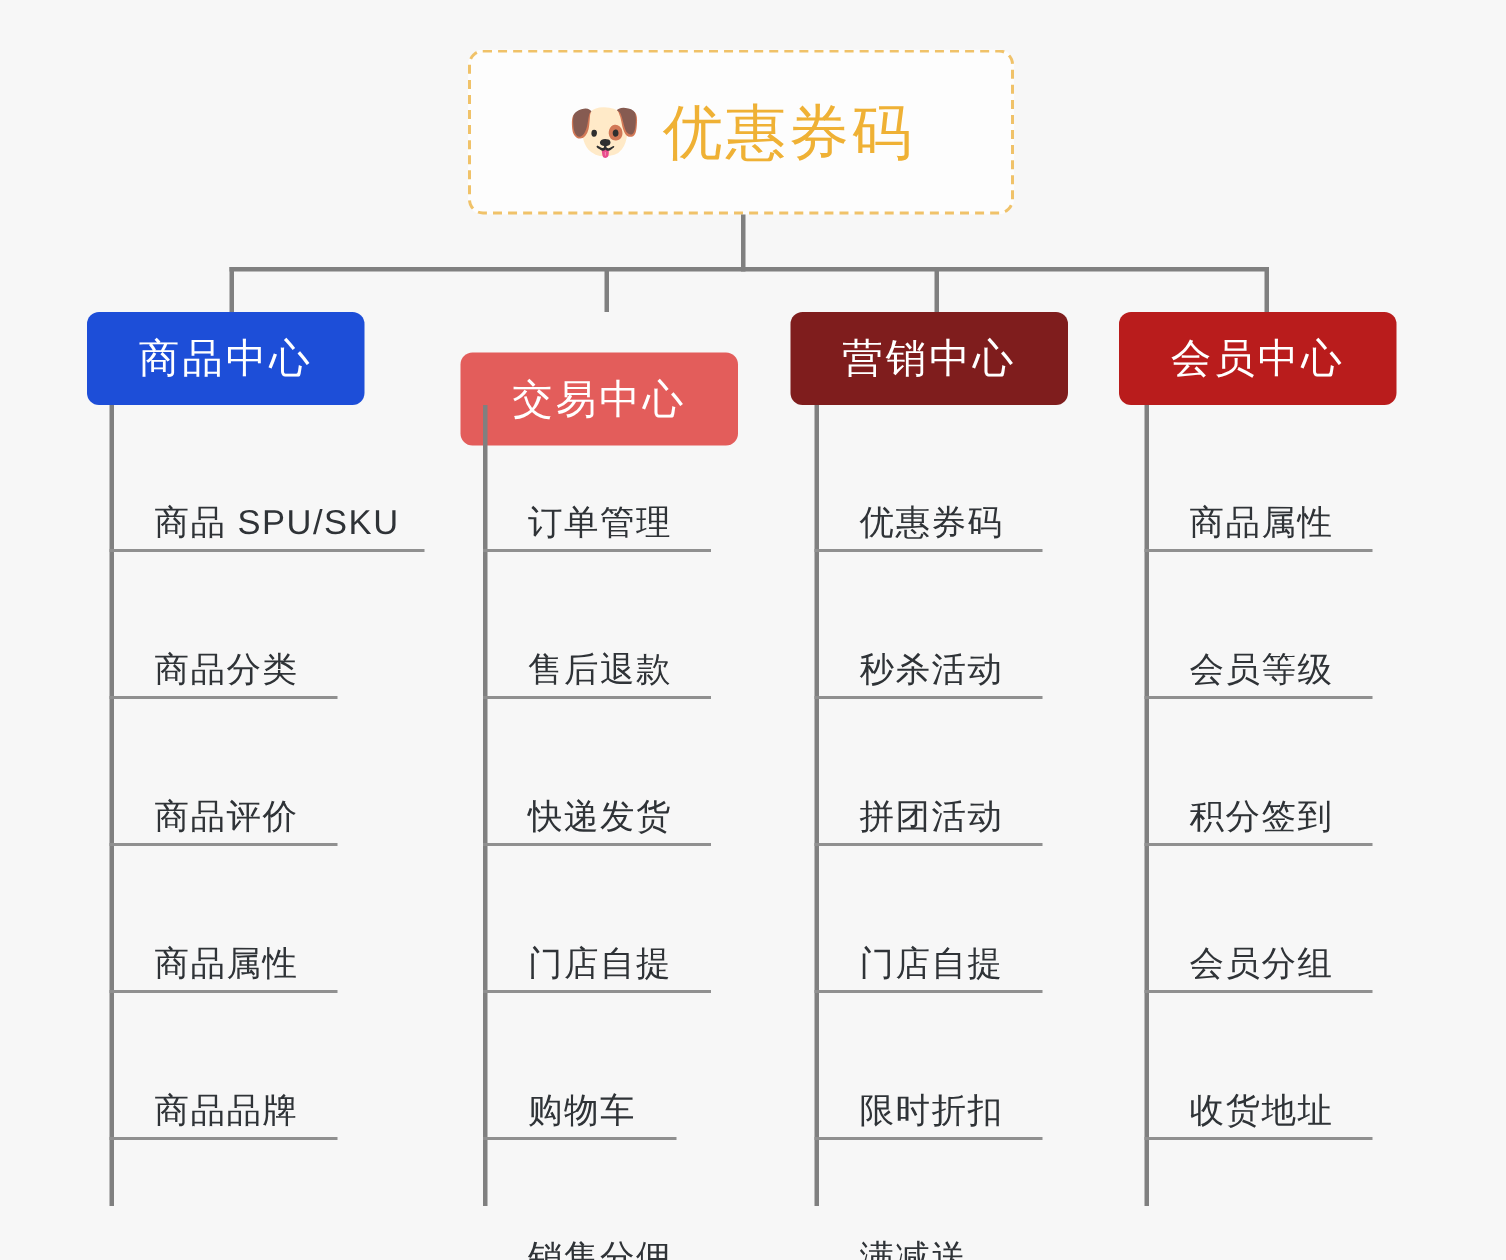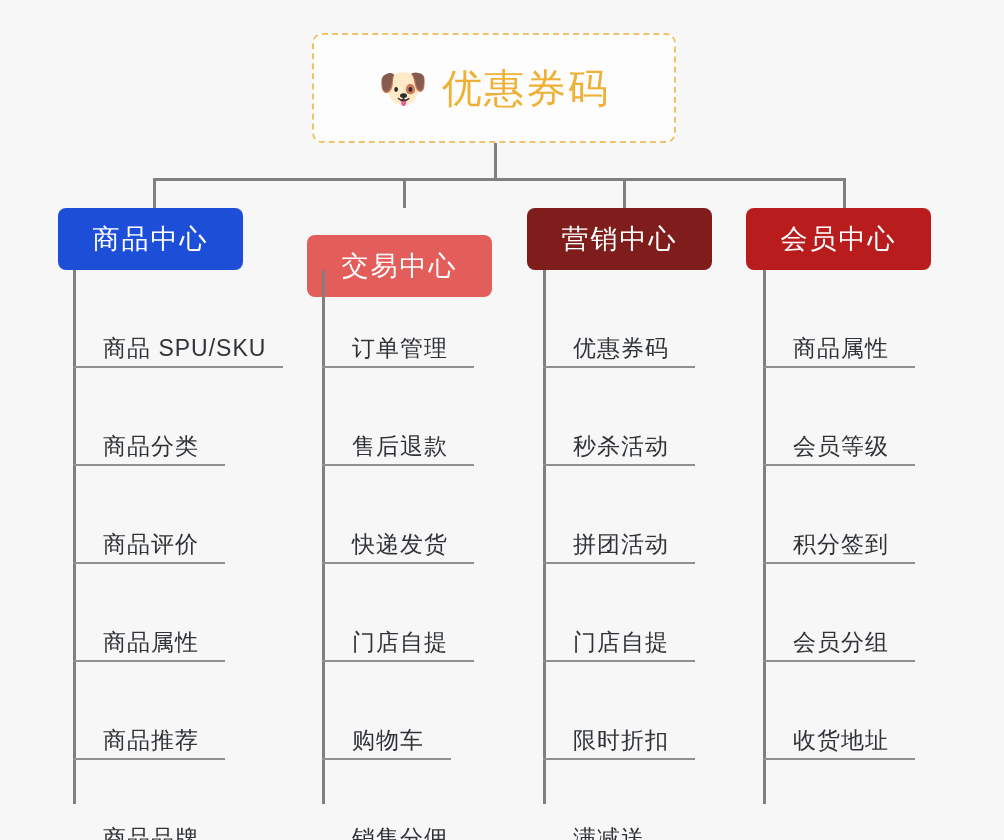--- a/index.html
+++ b/index.html
@@ -131,23 +131,20 @@
         <div class="leaf" style="width: 152px;">
           <span class="leaf-label">商品分类</span>
         </div>
         <div class="leaf" style="width: 152px;">
           <span class="leaf-label">商品评价</span>
         </div>
         <div class="leaf" style="width: 152px;">
           <span class="leaf-label">商品属性</span>
         </div>
         <div class="leaf" style="width: 152px;">
-          <span class="leaf-label">商品推荐</span>
-        </div>
-        <div class="leaf" style="width: 152px;">
           <span class="leaf-label">商品品牌</span>
         </div>
       </div>
       <div class="cat-box" style="left: 307px; top: 208px; width: 185px; background: rgb(227, 93, 91); margin-top: 27px;">
         <span>交易中心</span>
       </div>
       <div class="column" style="left: 322px;">
         <div class="spine" style="height: 534px; background: rgb(128, 128, 128);"></div>
         <div class="leaf" style="width: 152px;">
           <span class="leaf-label">订单管理</span>

